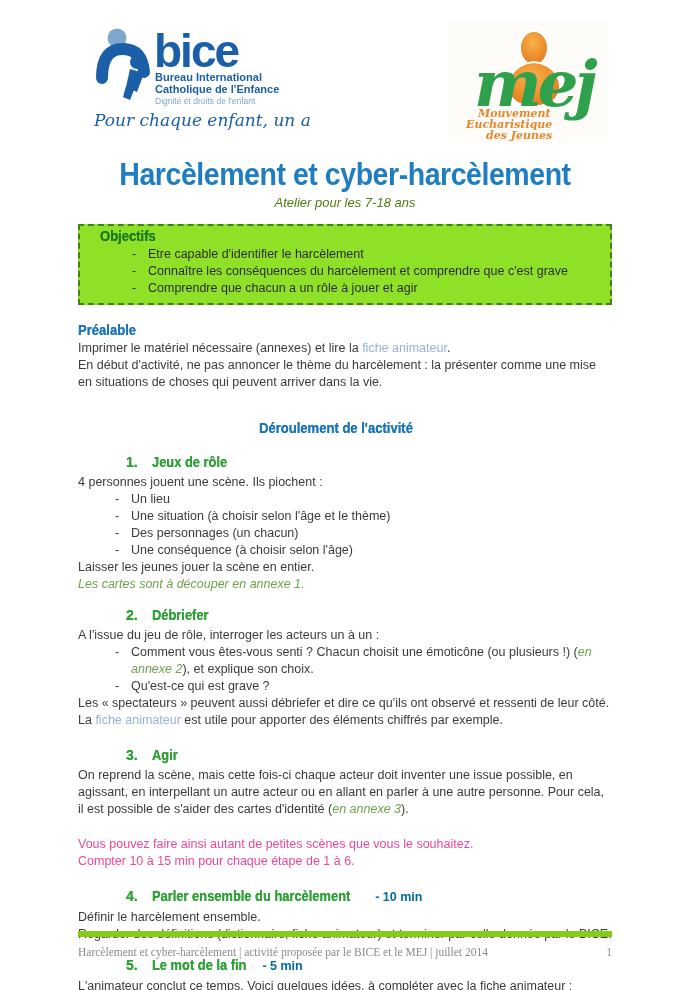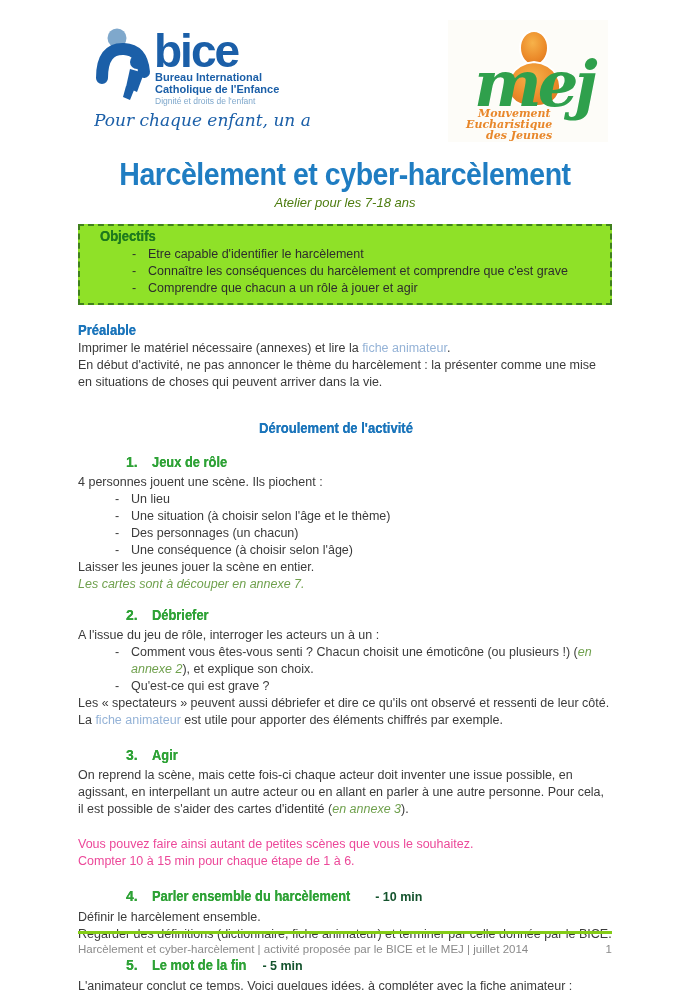--- a/index.html
+++ b/index.html
@@ -60,41 +60,41 @@
   .bold-line { font-weight:normal; color:#ec4899; }
 
   
   .step-head { padding-left:48px; display:flex; align-items:baseline; }
   .step-num  { color:#2EA236; font-weight:bold; font-size:14px; text-shadow:0 0 0.6px #2EA236; }
   .step-title{
     color:#2EA236; font-weight:bold; font-size:14px; margin-left:14px;
     display:inline-block; transform:scaleX(0.92); transform-origin:left bottom;
     text-shadow:0 0 0.6px #2EA236;
   }
-  .step-dur  { color:#14532d; font-weight:bold; font-size:12.5px; margin-left:8px; }
+  .step-dur  { color:#0369a1; font-weight:bold; font-size:12.5px; margin-left:8px; }
 
   
   .dash-item { display:flex; }
   .dash-item .dash { width:16px; margin-left:37px; flex:none; }
   .dash-item .txt  { flex:1; }
 
   
   .mt3  { margin-top:3px; }
   .mt14 { margin-top:14px; }
   .mt16 { margin-top:16px; }
   .mt18 { margin-top:18px; }
   .mt20 { margin-top:28px;text-align:center; }
 
   
   .footer {
     position:absolute; left:20px; right:20px; top:931px;
-    border-top:3px solid #84cc16;
+    border-top:6px solid #84cc16;
     padding-top:7px;
     display:flex; justify-content:space-between;
-    color:#8A8A8A; font-size:11.5px;
+    color:#8A8A8A; font-size:11.5px;font-family:Liberation Serif, serif;
   }
 </style>
 </head>
 <body>
 
 <div class="page">
 
   <div class="header">
 
     <svg class="logo-bice" width="216" height="114" viewBox="0 0 216 114">
@@ -176,21 +176,21 @@
     </div>
   <div class="dash-item">
       <span class="dash">-</span>
       <span class="txt">Des personnages (un chacun)</span>
     </div>
   <div class="dash-item">
       <span class="dash">-</span>
       <span class="txt">Une conséquence (à choisir selon l'âge)</span>
     </div>
   <p>Laisser les jeunes jouer la scène en entier.</p>
-  <p class="note-green">Les cartes sont à découper en annexe 7.</p>
+  <p class="note-green">Les cartes sont à découper en annexe 1.</p>
 
   <div class="step-head mt14">
     <span class="step-num">2.</span>
     <span class="step-title">Débriefer</span>
   </div>
   <p class="mt3">A l'issue du jeu de rôle, interroger les acteurs un à un :</p>
   <div class="dash-item">
       <span class="dash">-</span>
       <span class="txt"><span>Comment vous êtes-vous senti ? Chacun choisit une émoticône (ou plusieurs !) (</span><span class="note-green">en annexe 2</span><span>), et explique son choix.</span></span>
     </div>

